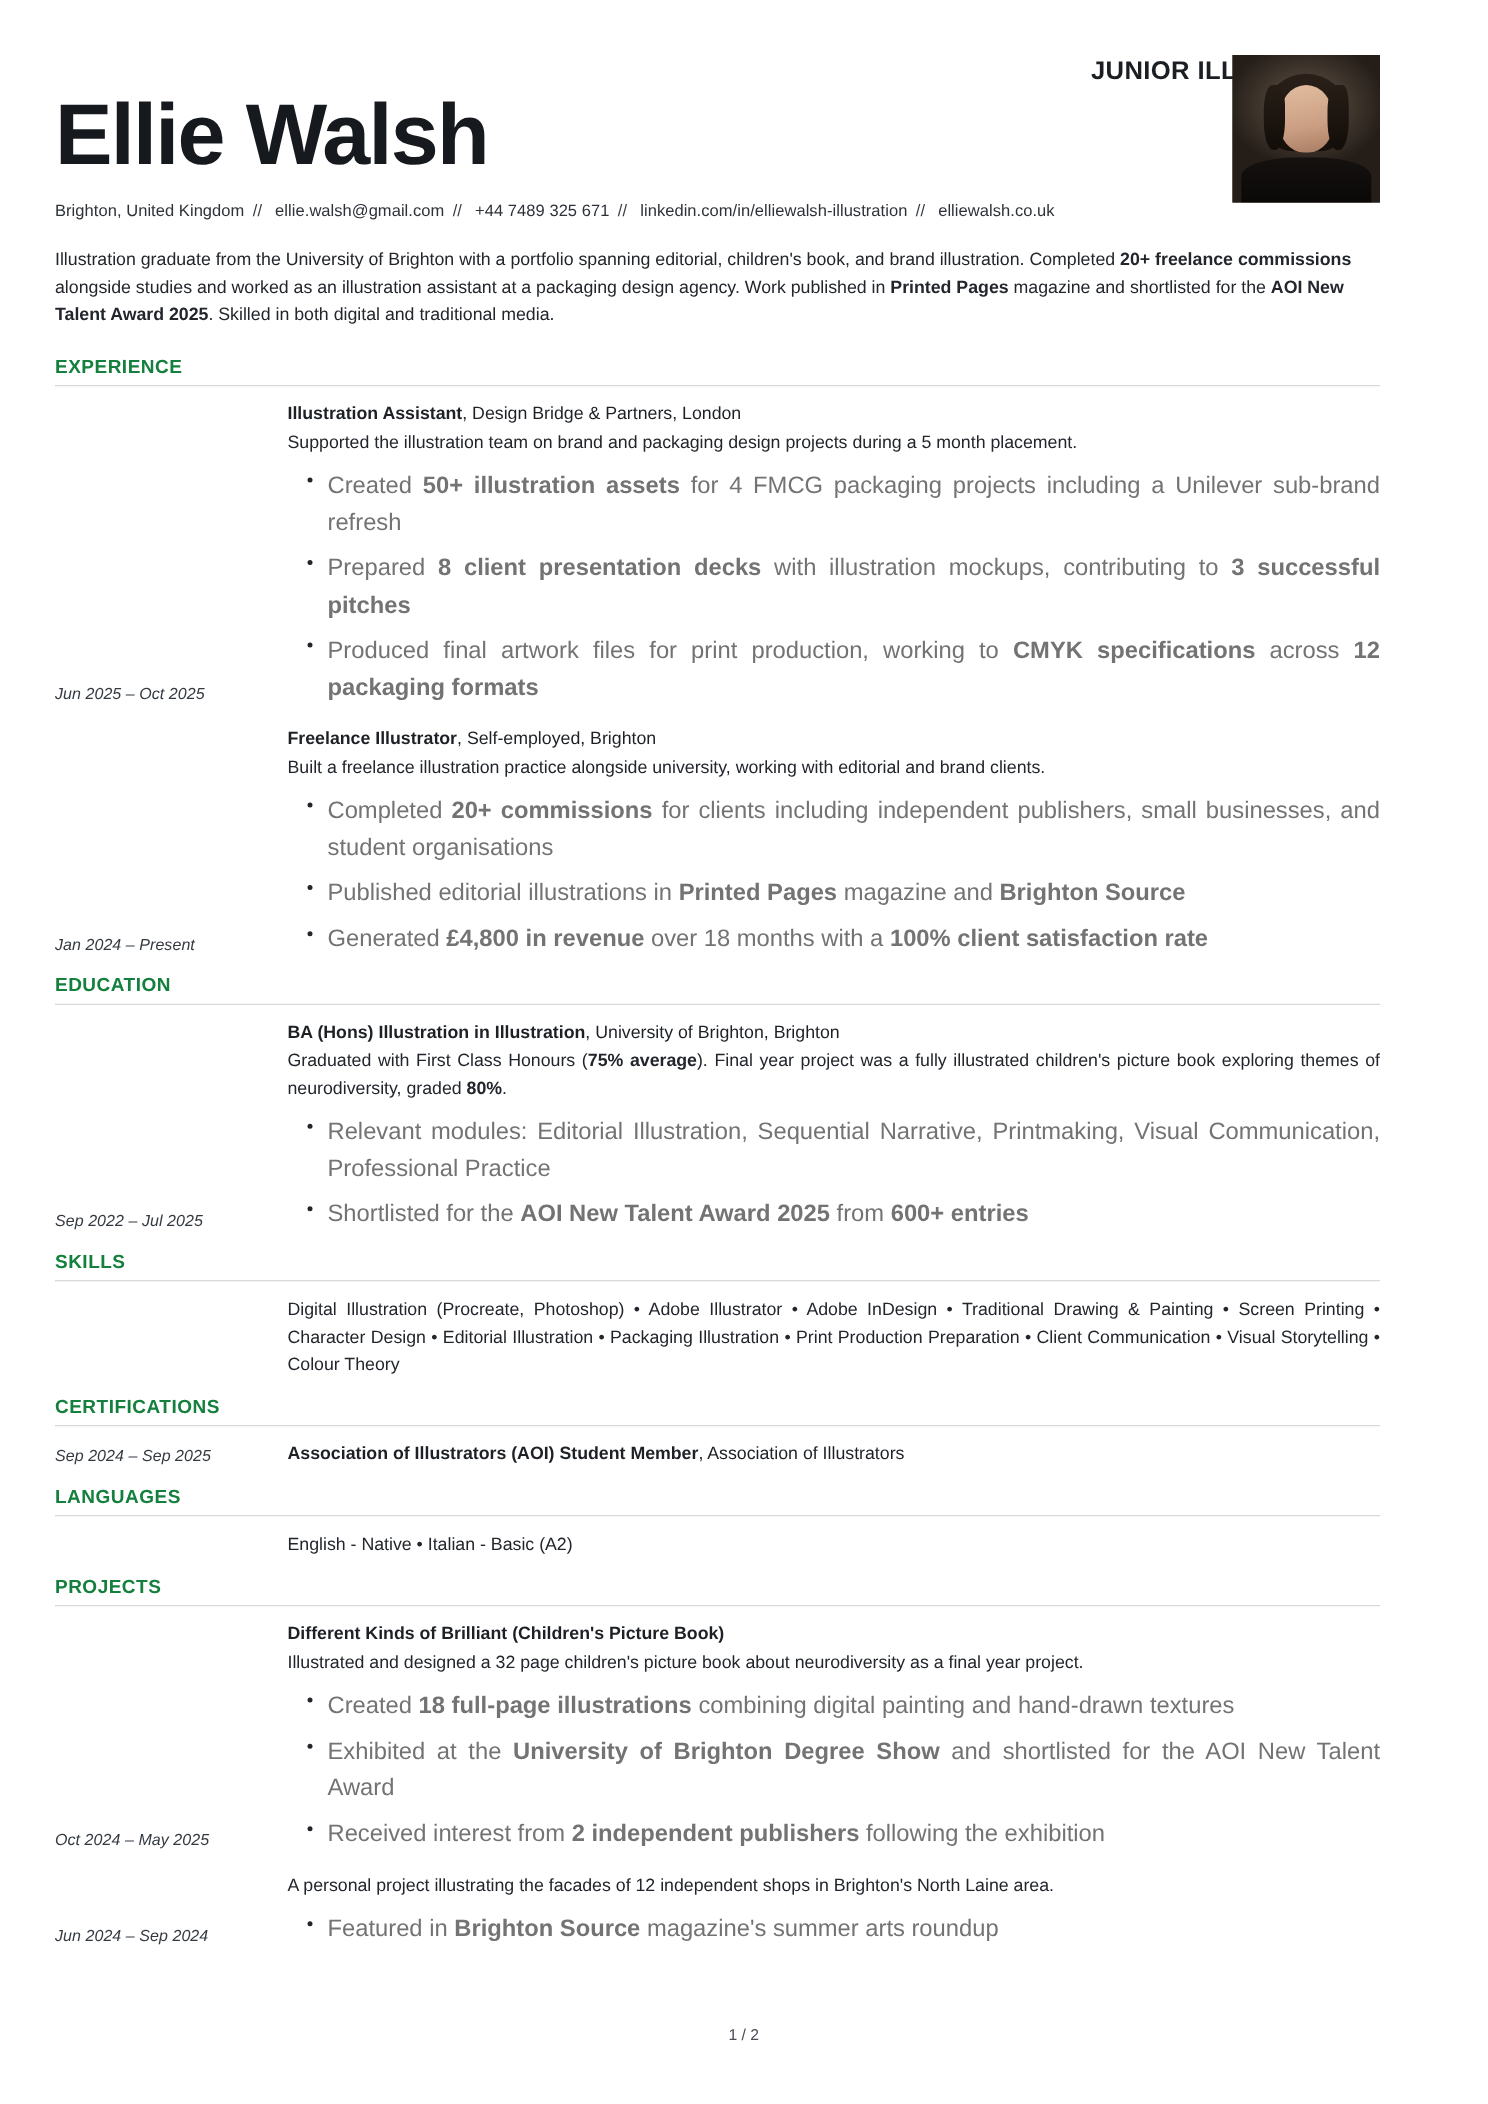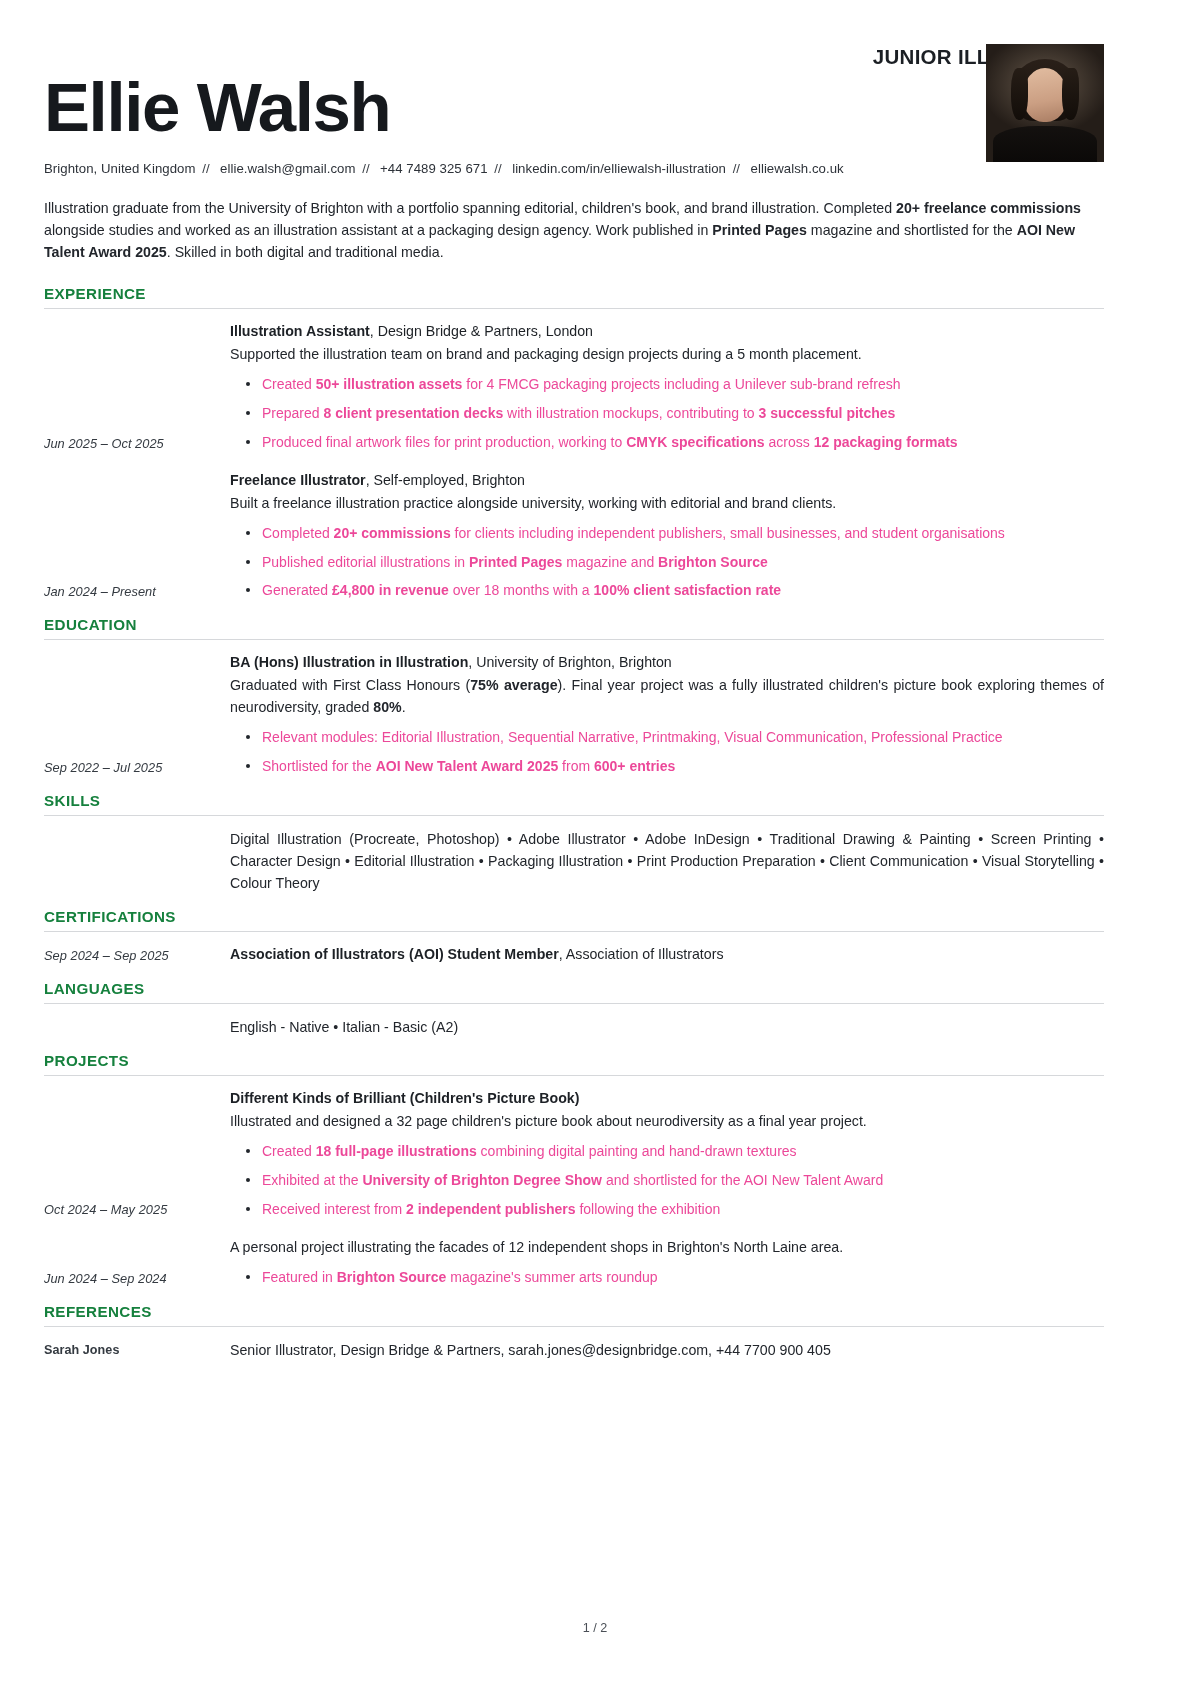--- a/index.html
+++ b/index.html
@@ -172,23 +172,23 @@
   }
   .entry-desc b { font-weight: 700; }
 
   ul.bullets {
     margin: 9px 0 0 0;
     padding-left: 32px;
     list-style: none;
   }
   ul.bullets li {
     position: relative;
-    font-size: 14px;
-    line-height: 1.55;
-    color: #ec4899;
+    font-size: 19px;
+    line-height: 1.55;
+    color: #737373;
     margin-bottom: 7px;
     text-align: justify;
   }
   ul.bullets li:last-child { margin-bottom: 0; }
   ul.bullets li:before {
     content: "";
     position: absolute;
     left: -16px;
     top: 8px;
     width: 4px;
@@ -351,28 +351,18 @@
       <div class="entry-date">Jun 2024 – Sep 2024</div>
       <div class="entry-body">
         <div class="entry-desc">A personal project illustrating the facades of 12 independent shops in Brighton's North Laine area.</div>
         <ul class="bullets">
           <li><span>Featured in </span><b>Brighton Source</b><span> magazine's summer arts roundup</span></li>
         </ul>
       </div>
     </div>
   </div>
 
-  <div class="section">
-    <div class="section-title">REFERENCES</div>
-    <div class="rule"></div>
-    <div class="entry">
-      <div class="entry-date bold-ref">Sarah Jones</div>
-      <div class="entry-body">
-        <div class="entry-desc">Senior Illustrator, Design Bridge &amp; Partners, sarah.jones@designbridge.com, +44 7700 900 405</div>
-      </div>
-    </div>
-  </div>
 
   <div class="footer">
     <span>1 / 2</span>
   </div>
 
 </div>
 
 </body></html>

